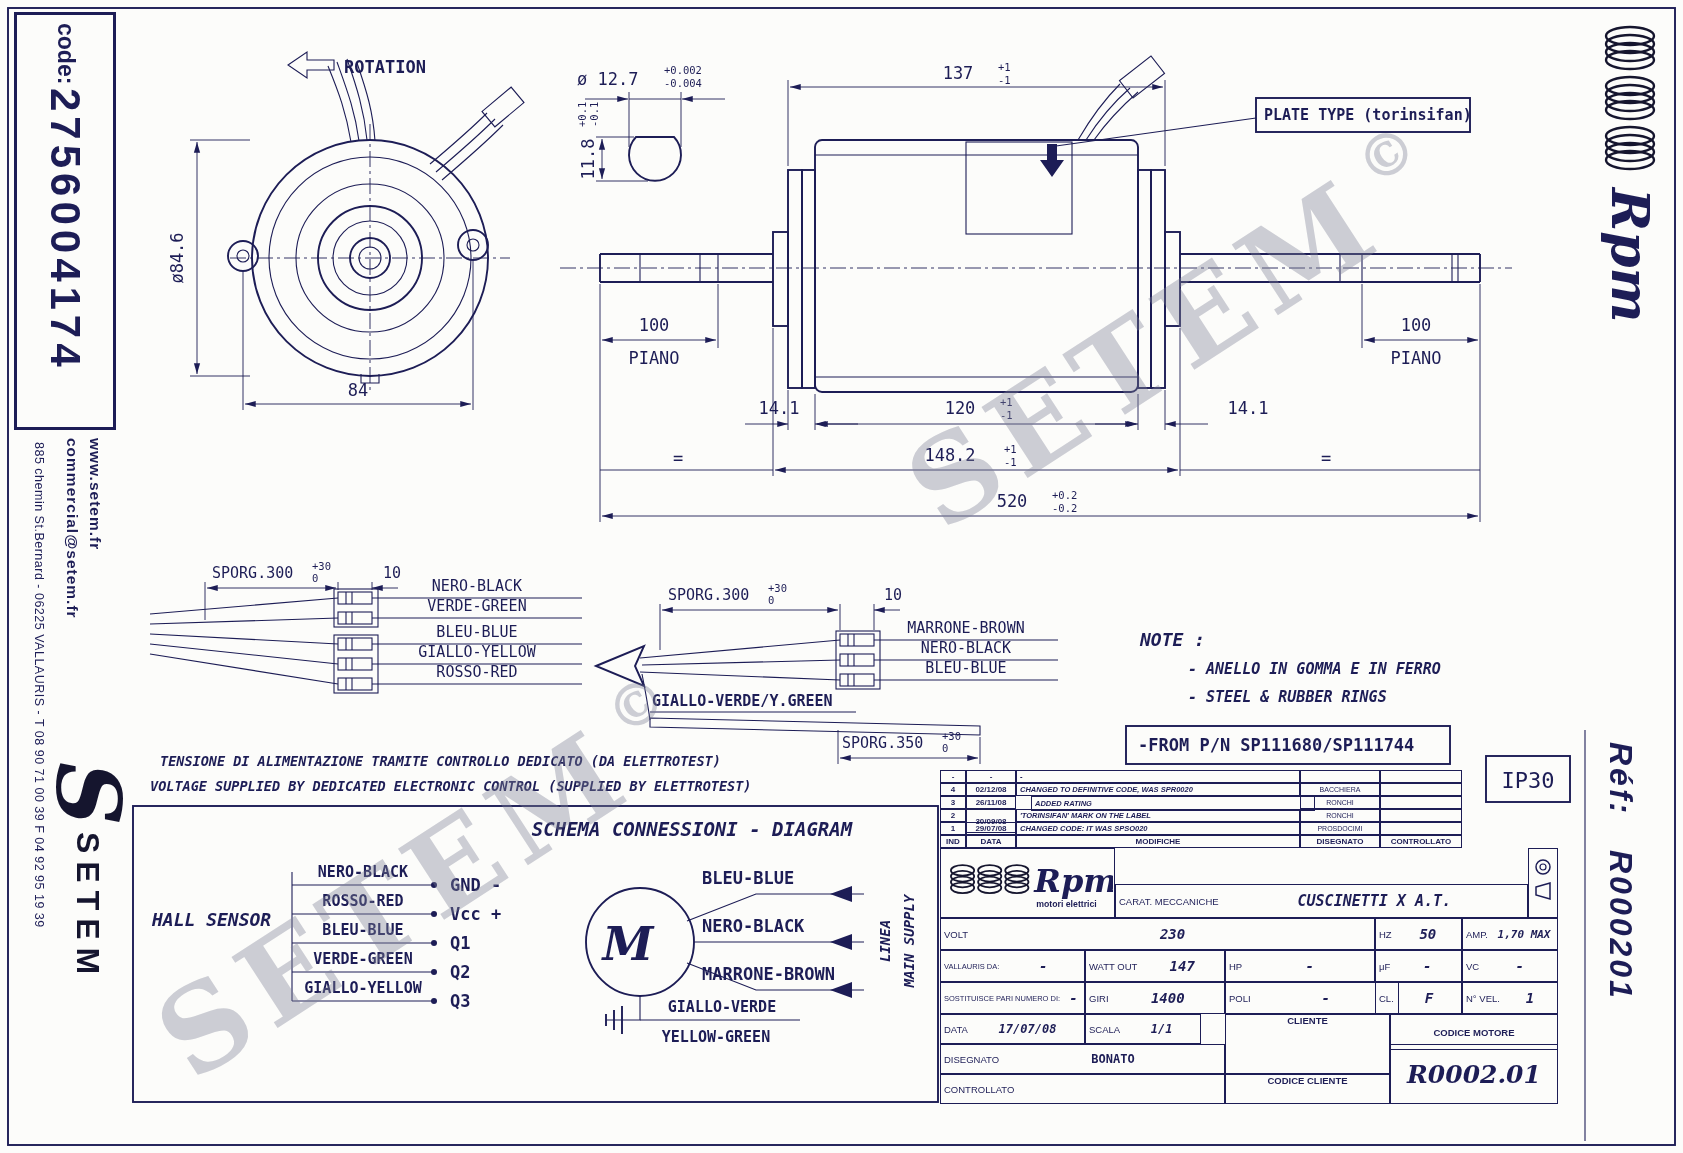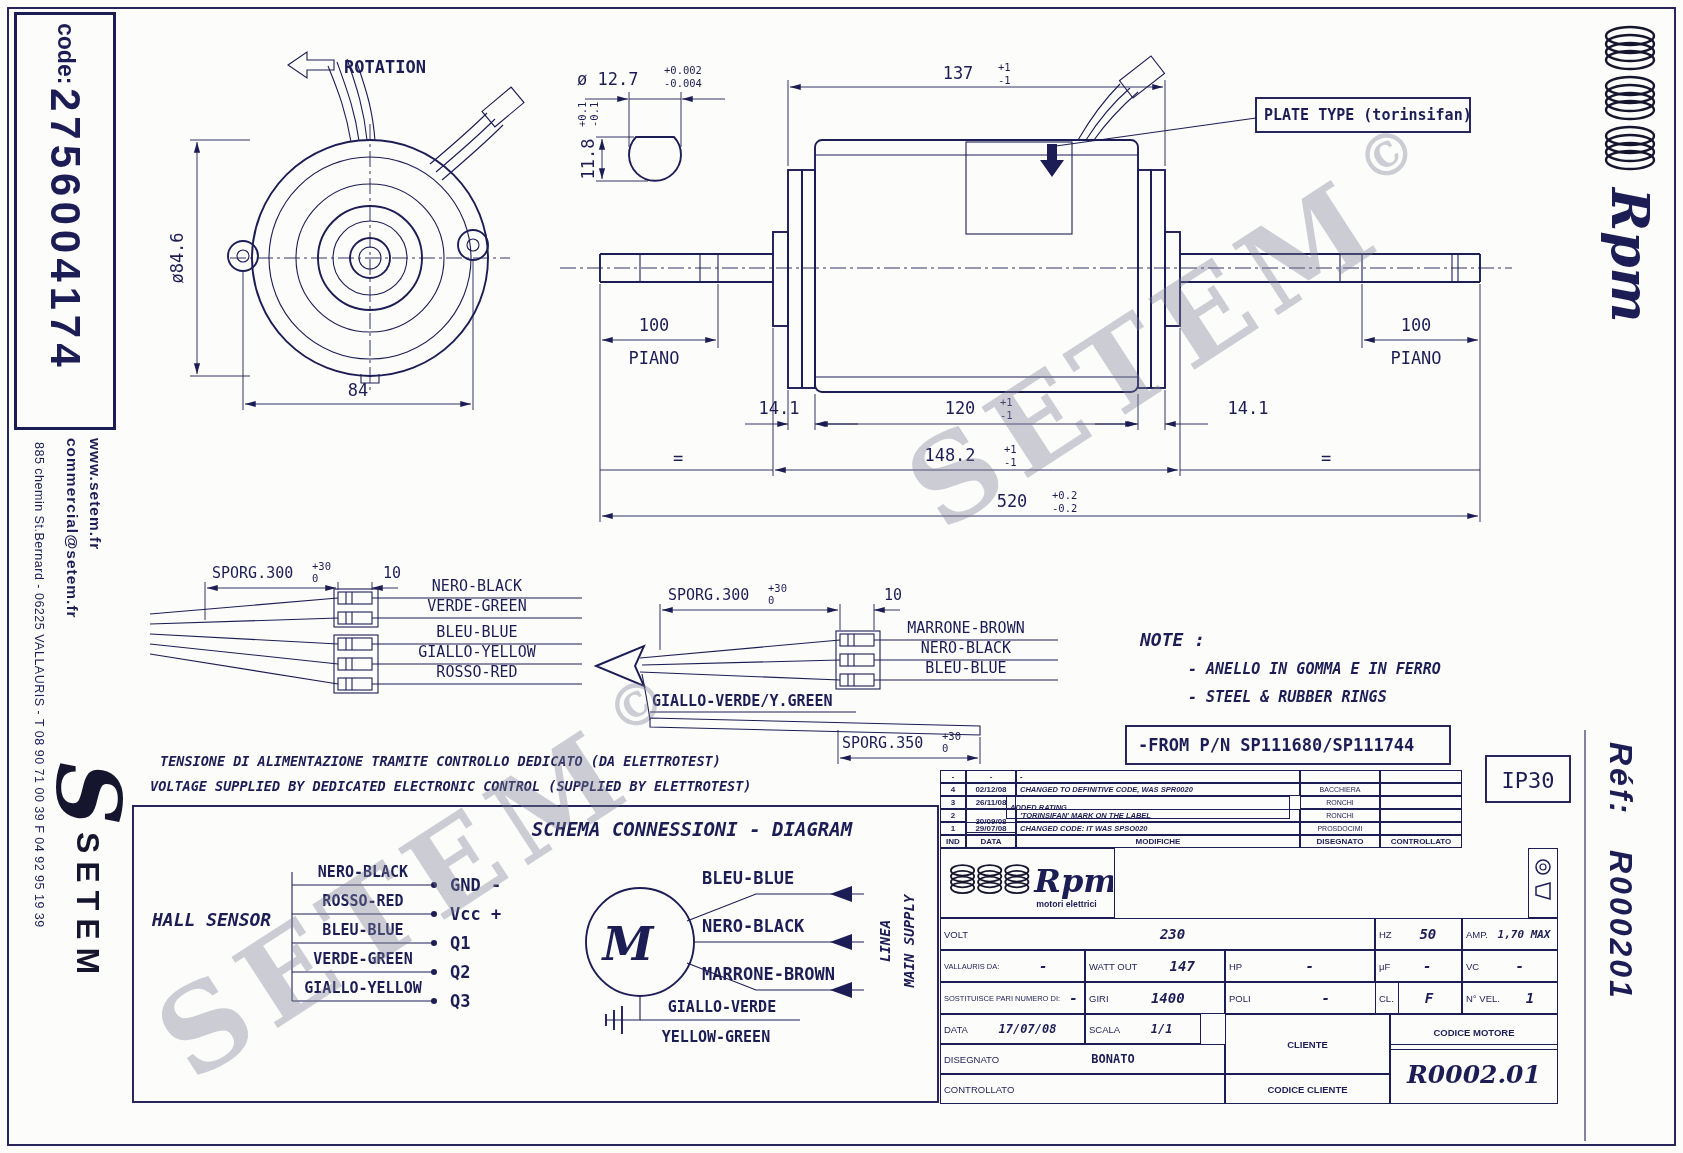--- a/index.html
+++ b/index.html
@@ -42,21 +42,21 @@
   .wm .c{font-size:58px;margin-left:14px;transform:translateY(-34px)}
 
   .tb{position:absolute;left:940px;top:770px;width:618px;height:334px;z-index:3}
   .tc{position:absolute;border:1px solid var(--ink);display:flex;align-items:center;overflow:hidden;background:transparent}
   .tc .lab{font-size:9.5px;padding:0 3px;white-space:nowrap}
   .tc .lab.tiny{font-size:7.5px}
   .tc .val{flex:1;text-align:center;font-family:"DejaVu Sans Mono",monospace;font-weight:bold;font-style:italic;font-size:14px;white-space:nowrap}
   .tc .val.big{font-family:"DejaVu Serif",serif;font-size:25px}
   .tc .val.md{font-size:12px}
   .tc .val.sm2{font-size:11px}
-  .tc.topalign{align-items:center;justify-content:center}
+  .tc.topalign{align-items:flex-start;justify-content:center}
   .tc.center{justify-content:center}
   .rev{font-size:8px}
   .rev .rc{justify-content:center;font-weight:bold}
   .rev .rdesc{font-weight:bold;font-style:italic;padding-left:3px;font-size:7.5px}
   .rev .rby{justify-content:center;font-size:7px}
   .rev .rhead{justify-content:center;font-weight:bold;font-size:8px}
 </style>
 </head>
 <body>
 
@@ -440,21 +440,21 @@
   <div class="tc rby" style="left:440px;top:0;width:82px;height:13px"></div>
 
   <div class="tc rc" style="left:0;top:13px;width:26px;height:13px">4</div>
   <div class="tc rc" style="left:26px;top:13px;width:50px;height:13px">02/12/08</div>
   <div class="tc rdesc" style="left:76px;top:13px;width:284px;height:13px">CHANGED TO DEFINITIVE CODE, WAS SPR0020</div>
   <div class="tc rby" style="left:360px;top:13px;width:80px;height:13px">BACCHIERA</div>
   <div class="tc rby" style="left:440px;top:13px;width:82px;height:13px"></div>
 
   <div class="tc rc" style="left:0;top:26px;width:26px;height:13px">3</div>
   <div class="tc rc" style="left:26px;top:26px;width:50px;height:13px">26/11/08</div>
-  <div class="tc rdesc" style="left:66px;top:26px;width:284px;height:23px">ADDED RATING</div>
+  <div class="tc rdesc" style="left:91px;top:26px;width:284px;height:15px">ADDED RATING</div>
   <div class="tc rby" style="left:360px;top:26px;width:80px;height:13px">RONCHI</div>
   <div class="tc rby" style="left:440px;top:26px;width:82px;height:13px"></div>
 
   <div class="tc rc" style="left:0;top:39px;width:26px;height:13px">2</div>
   <div class="tc rc" style="left:26px;top:39px;width:50px;height:24px">30/09/08</div>
   <div class="tc rdesc" style="left:76px;top:39px;width:284px;height:13px">'TORINSIFAN' MARK ON THE LABEL</div>
   <div class="tc rby" style="left:360px;top:39px;width:80px;height:13px">RONCHI</div>
   <div class="tc rby" style="left:440px;top:39px;width:82px;height:13px"></div>
 
   <div class="tc rc" style="left:0;top:52px;width:26px;height:13px">1</div>
@@ -482,20 +482,24 @@
             <ellipse cx="48" cy="38" rx="12" ry="5.5"></ellipse>
         <ellipse cx="76" cy="20" rx="12" ry="5.5"></ellipse>
             <ellipse cx="76" cy="26" rx="12" ry="5.5"></ellipse>
             <ellipse cx="76" cy="32" rx="12" ry="5.5"></ellipse>
             <ellipse cx="76" cy="38" rx="12" ry="5.5"></ellipse>
       </g>
       <text x="94" y="42" style="font-family:'DejaVu Serif',serif;font-style:italic;font-weight:bold;font-size:33px">Rpm</text>
       <text x="96" y="58" style="font-size:9px;font-weight:bold;font-family:'Liberation Sans',sans-serif">motori elettrici</text>
     </svg>
   </div>
+  <div class="tc" style="left:175px;top:114px;width:413px;height:34px">
+    <span class="lab">CARAT. MECCANICHE</span>
+    <span class="val" style="font-size:15px">CUSCINETTI X A.T.</span>
+  </div>
   <div class="tc center" style="left:588px;top:78px;width:30px;height:70px">
     <svg width="22" height="56" viewBox="0 0 22 56">
       <circle cx="11" cy="12" r="7" stroke="#1d1d56" fill="none" stroke-width="1.5"></circle>
       <circle cx="11" cy="12" r="3" stroke="#1d1d56" fill="none" stroke-width="1.2"></circle>
       <path d="M4,32 L18,28 L18,44 L4,40 Z" stroke="#1d1d56" fill="none" stroke-width="1.5"></path>
     </svg>
   </div>
 
   <div class="tc" style="left:0;top:148px;width:435px;height:32px">
     <span class="lab">VOLT</span>

